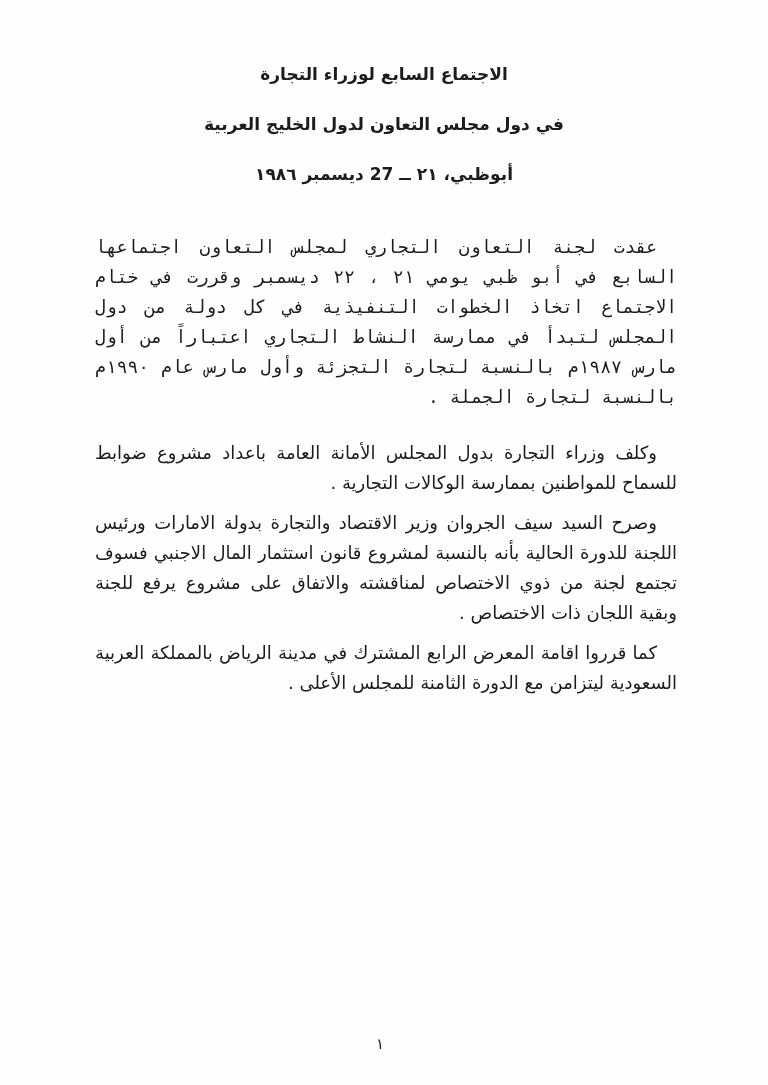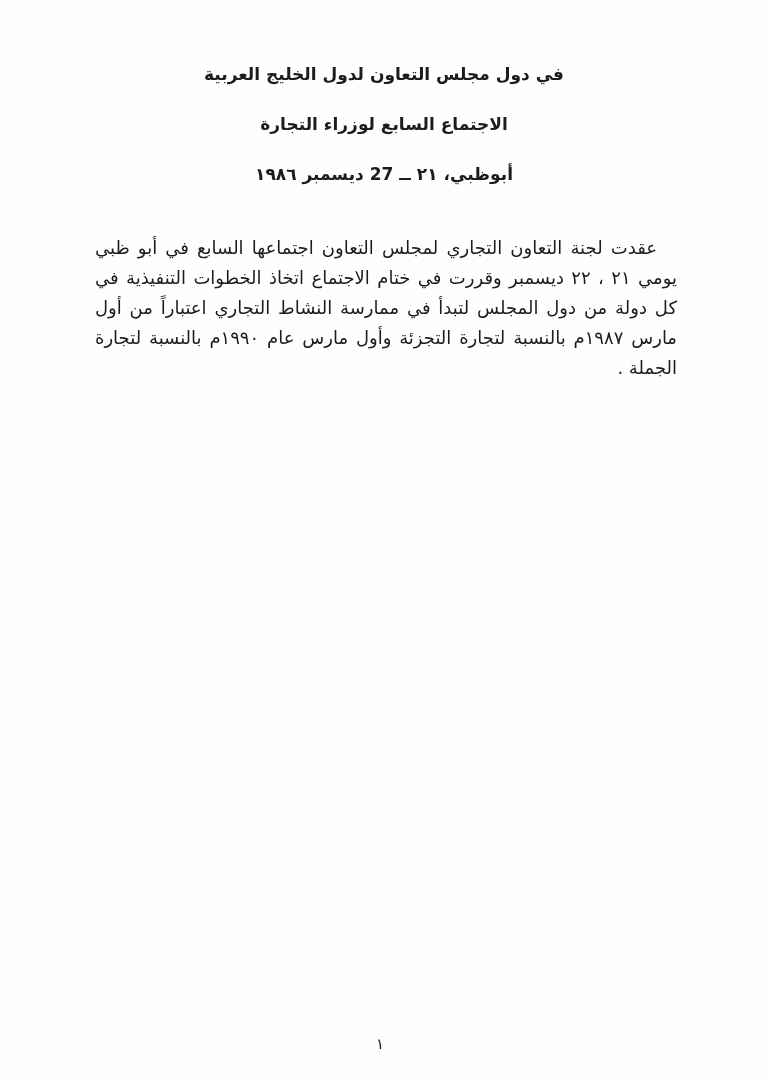--- a/index.html
+++ b/index.html
@@ -40,42 +40,46 @@
     text-align: justify;
     font-size: 18px;
     line-height: 30px;
   }
   .doc-body p {
     margin: 0 0 10px 0;
     text-indent: 20px; 
   }
   .doc-body p.after-gap {
     margin-bottom: 25px;
+    font-family: Liberation Mono, monospace;
   }
   .page-number {
     position: absolute;
     bottom: 32px;
     left: 0;
     right: 8px;
     text-align: center;
     direction: rtl;
     font-size: 15px;
     color: #1c1c1c;
   }
 </style>
 </head>
 <body>
 
 <div class="page">
 
   <div class="doc-header">
+    <div class="title-line">الاجتماع السابع لوزراء التجارة</div>
     <div class="title-line">في دول مجلس التعاون لدول الخليج العربية</div>
-    <div class="title-line">الاجتماع السابع لوزراء التجارة</div>
     <div class="title-line">أبوظبي، ٢١ ــ 27 ديسمبر ١٩٨٦</div>
   </div>
 
   <div class="doc-body">
     <p class="after-gap">عقدت لجنة التعاون التجاري لمجلس التعاون اجتماعها السابع في أبو ظبي يومي ٢١ ، ٢٢ ديسمبر وقررت في ختام الاجتماع اتخاذ الخطوات التنفيذية في كل دولة من دول المجلس لتبدأ في ممارسة النشاط التجاري اعتباراً من أول مارس ١٩٨٧م بالنسبة لتجارة التجزئة وأول مارس عام ١٩٩٠م بالنسبة لتجارة الجملة .</p>
+    <p>وكلف وزراء التجارة بدول المجلس الأمانة العامة باعداد مشروع ضوابط للسماح للمواطنين بممارسة الوكالات التجارية .</p>
+    <p>وصرح السيد سيف الجروان وزير الاقتصاد والتجارة بدولة الامارات ورئيس اللجنة للدورة الحالية بأنه بالنسبة لمشروع قانون استثمار المال الاجنبي فسوف تجتمع لجنة من ذوي الاختصاص لمناقشته والاتفاق على مشروع يرفع للجنة وبقية اللجان ذات الاختصاص .</p>
+    <p>كما قرروا اقامة المعرض الرابع المشترك في مدينة الرياض بالمملكة العربية السعودية ليتزامن مع الدورة الثامنة للمجلس الأعلى .</p>
   </div>
 
   <div class="page-number">١</div>
 
 </div>
 
 </body></html>

